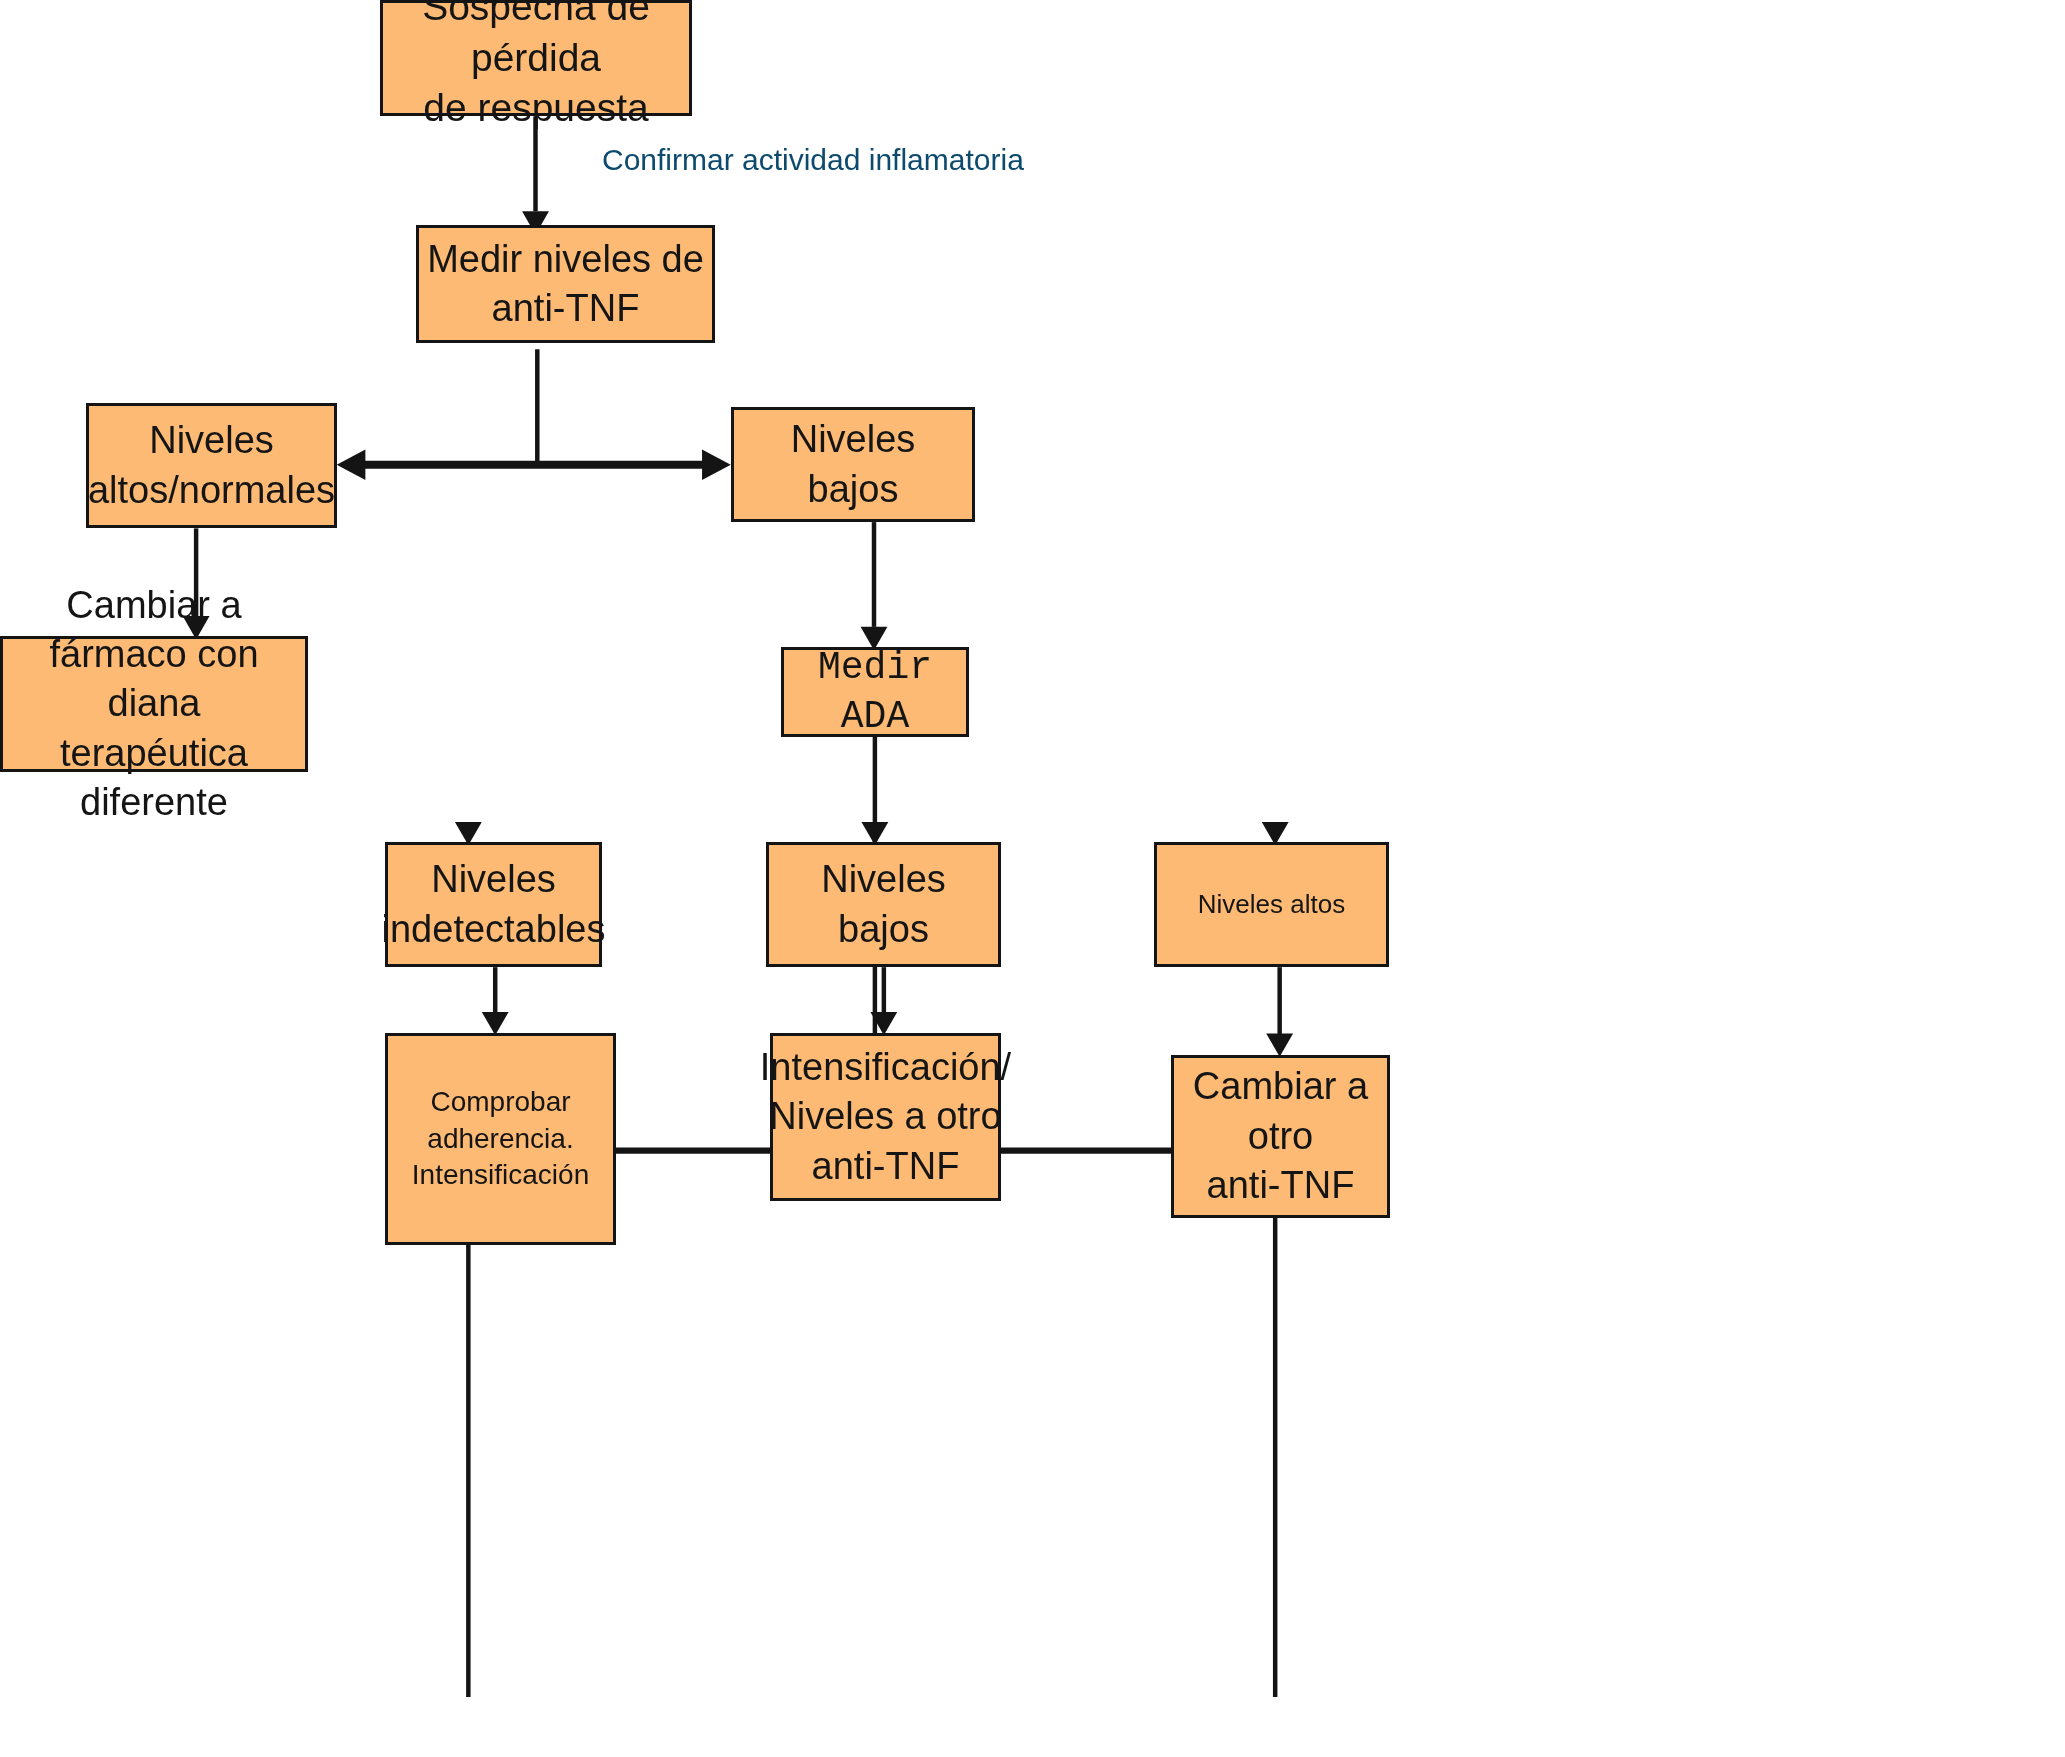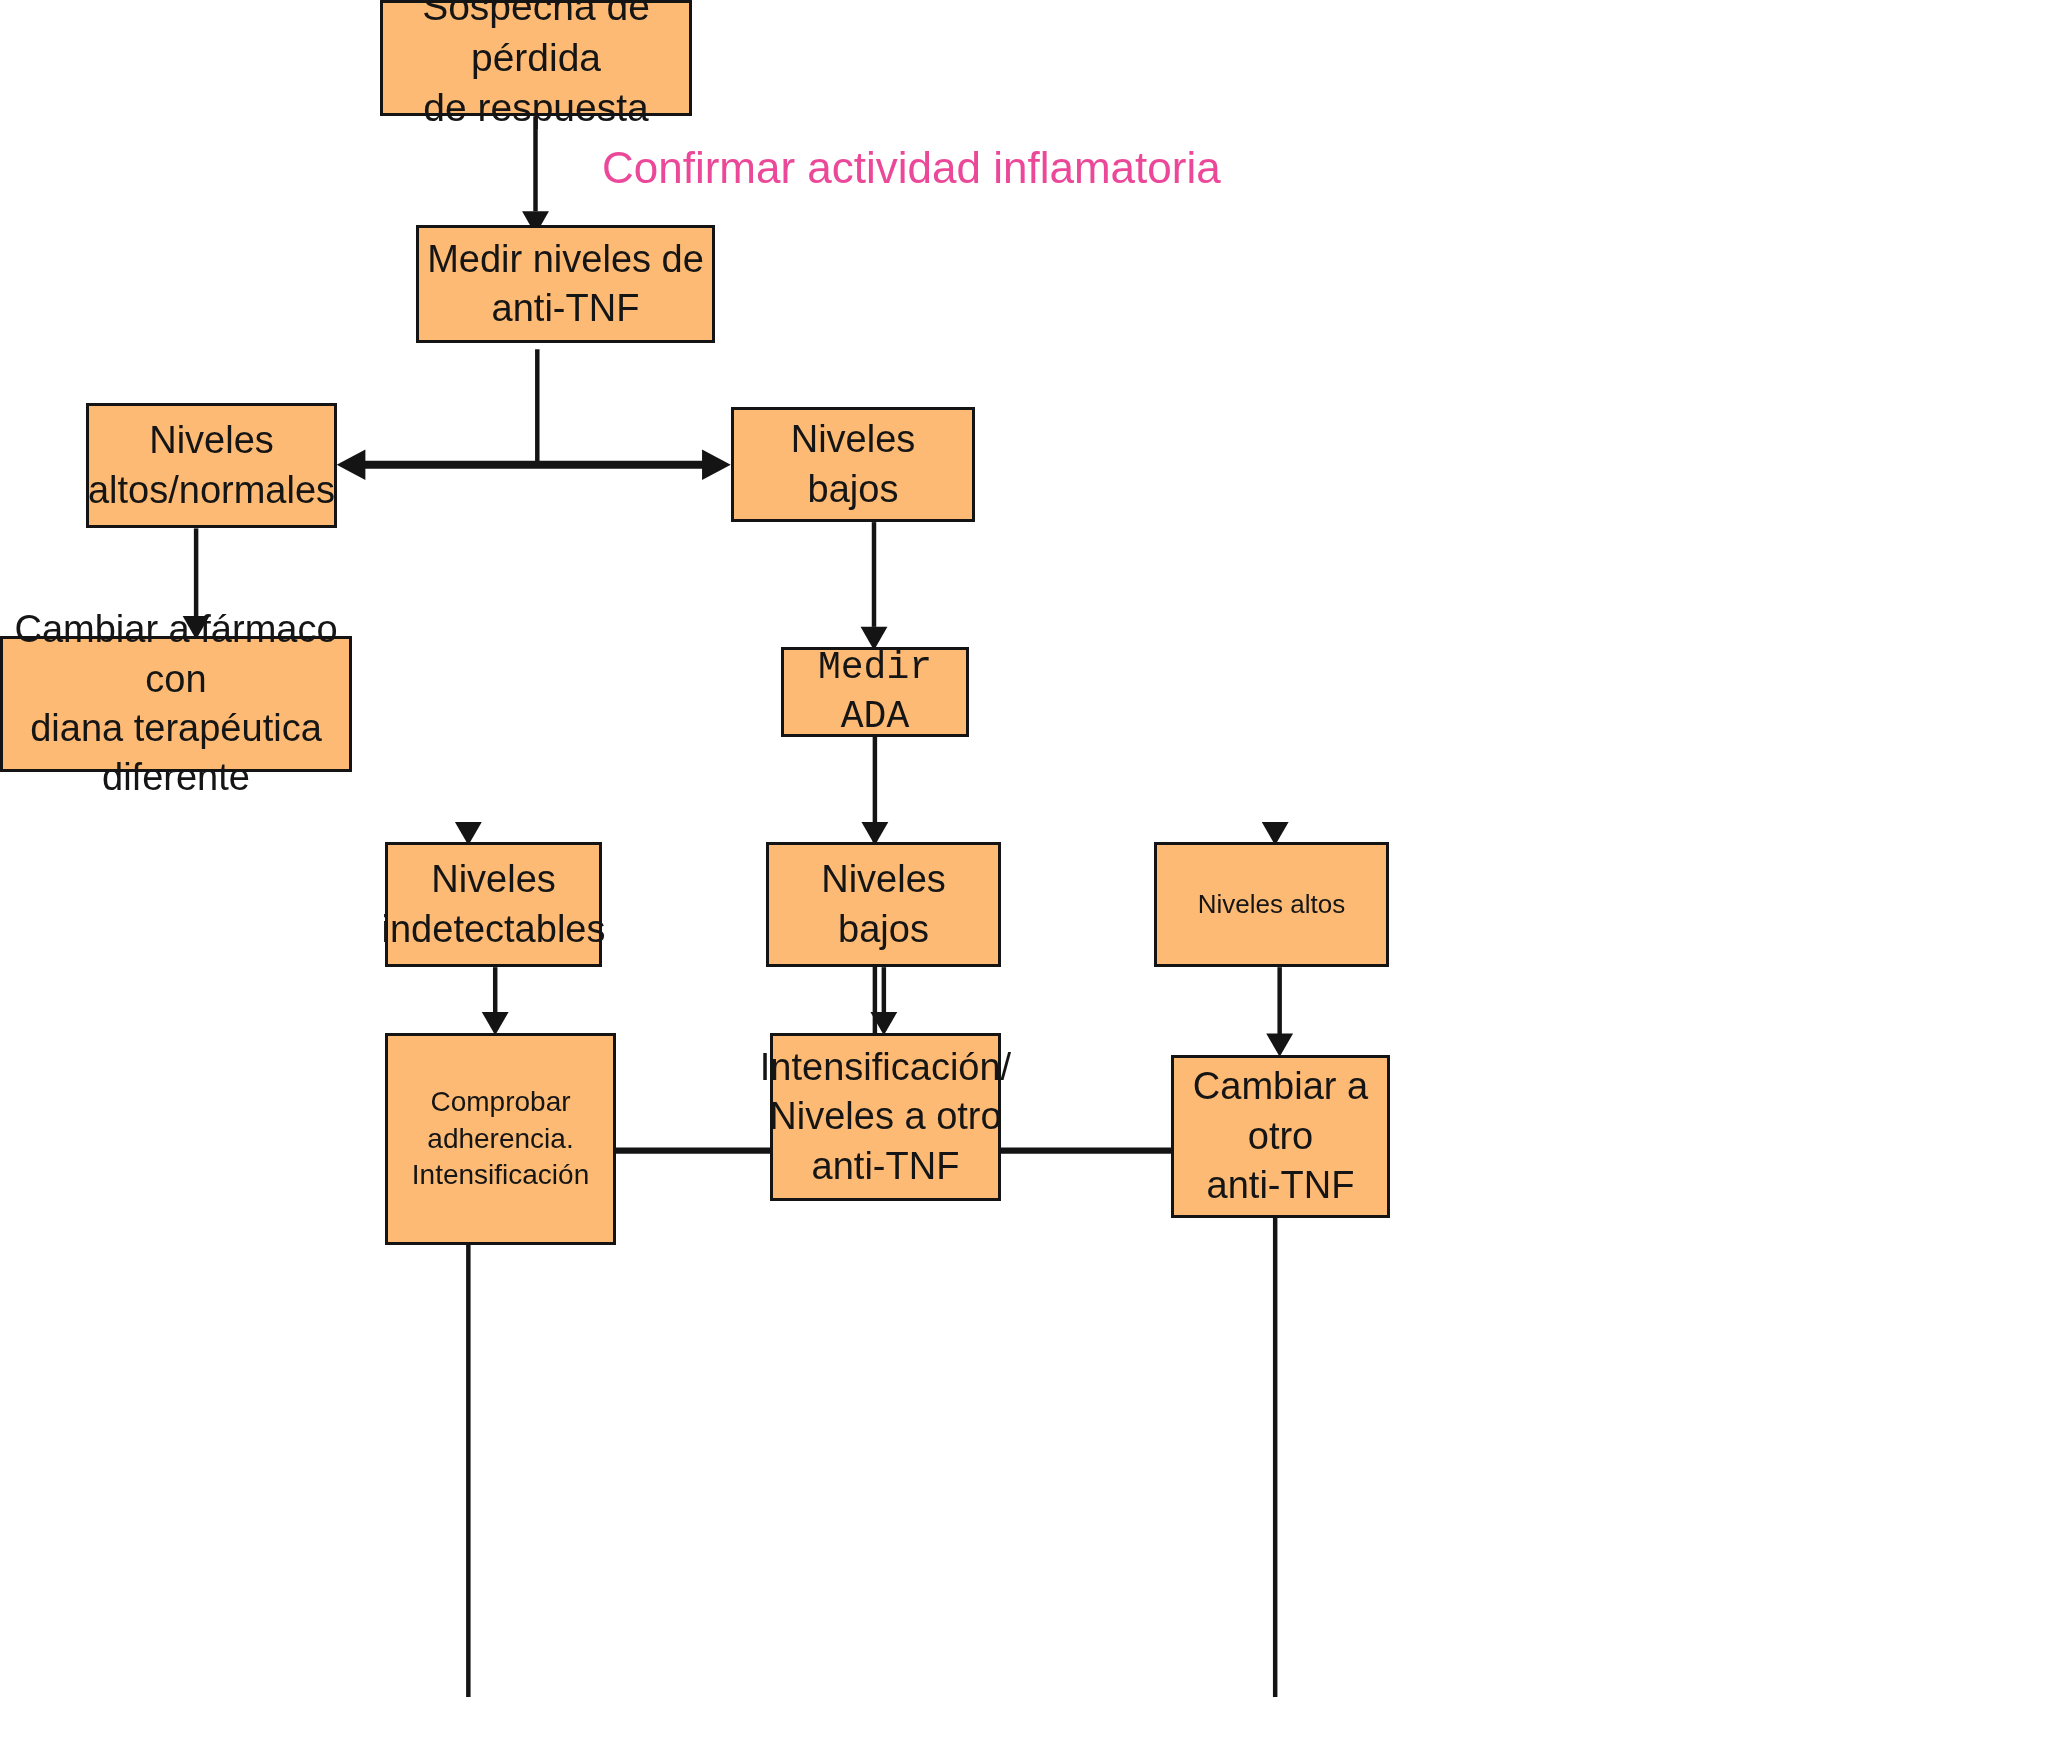--- a/index.html
+++ b/index.html
@@ -38,22 +38,22 @@
     text-align: center;
     line-height: 1.30;
     font-size: 38px;
     color: #151515;
     padding: 3.6px 7.2px;
     white-space: pre-line;
     z-index: 2;
   }
   .edge-label {
     position: absolute;
-    font-size: 44px;
-    color: #ec4899;
+    font-size: 30px;
+    color: #0c4a6e;
     white-space: nowrap;
     z-index: 3;
   }
 </style>
 </head>
 <body>
 
 <div id="canvas">
 
   <svg id="edges" viewBox="0 0 2306 1962" xmlns="http://www.w3.org/2000/svg">
@@ -99,21 +99,21 @@
     </g>
   </svg>
 
   <div class="node" style="left: 380px; top: 0px; width: 312px; height: 116px; font-size: 39px;">Sospecha de pérdida
 de respuesta</div>
   <div class="node" style="left: 416px; top: 225px; width: 299px; height: 118px; font-size: 38px;">Medir niveles de
 anti-TNF</div>
   <div class="node" style="left: 86px; top: 403px; width: 251px; height: 125px; font-size: 38px;">Niveles
 altos/normales</div>
   <div class="node" style="left: 731px; top: 407px; width: 244px; height: 115px; font-size: 38px;">Niveles bajos</div>
-  <div class="node" style="left: 0px; top: 636px; width: 352px; height: 136px; font-size: 38px;">Cambiar a fármaco con
+  <div class="node" style="left: 0px; top: 636px; width: 308px; height: 136px; font-size: 38px;">Cambiar a fármaco con
 diana terapéutica
 diferente</div>
   <div class="node" style="left: 781px; top: 647px; width: 188px; height: 90px; font-size: 38px; font-family: Liberation Mono, monospace;">Medir ADA</div>
   <div class="node" style="left: 385px; top: 842px; width: 217px; height: 125px; font-size: 38px;">Niveles
 indetectables</div>
   <div class="node" style="left: 766px; top: 842px; width: 235px; height: 125px; font-size: 38px;">Niveles bajos</div>
   <div class="node" style="left: 1154px; top: 842px; width: 235px; height: 125px; font-size: 26px;">Niveles altos</div>
   <div class="node" style="left: 385px; top: 1033px; width: 231px; height: 212px; font-size: 28px;">Comprobar
 adherencia.
 Intensificación</div>

